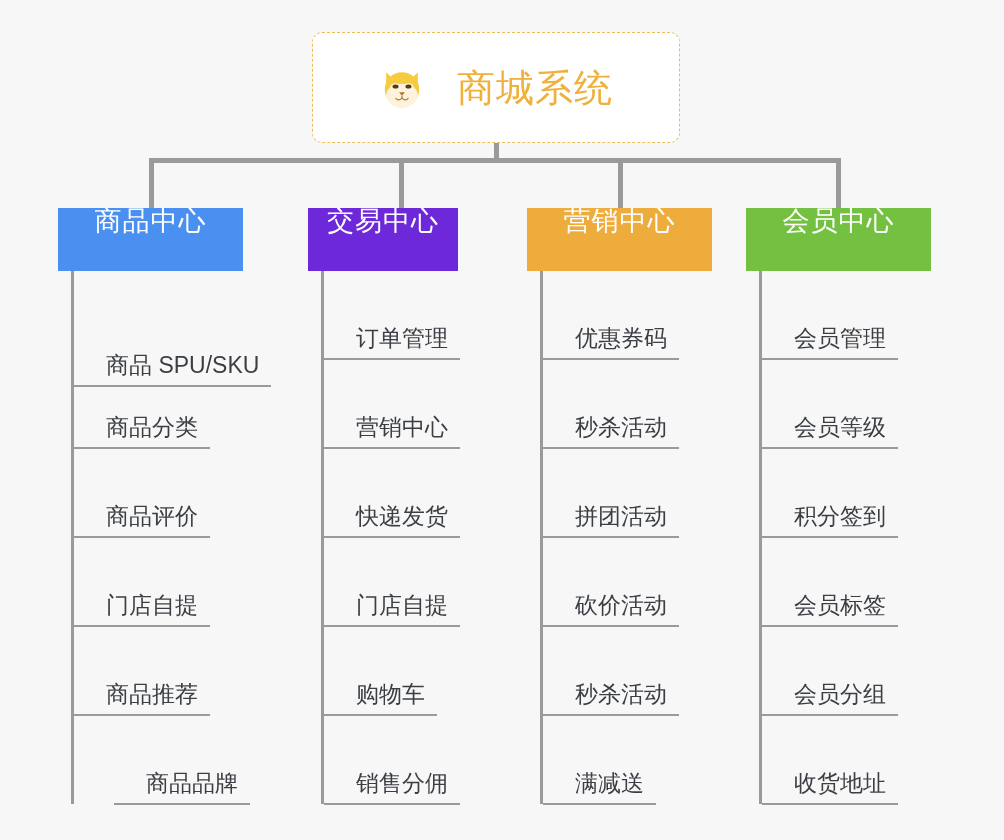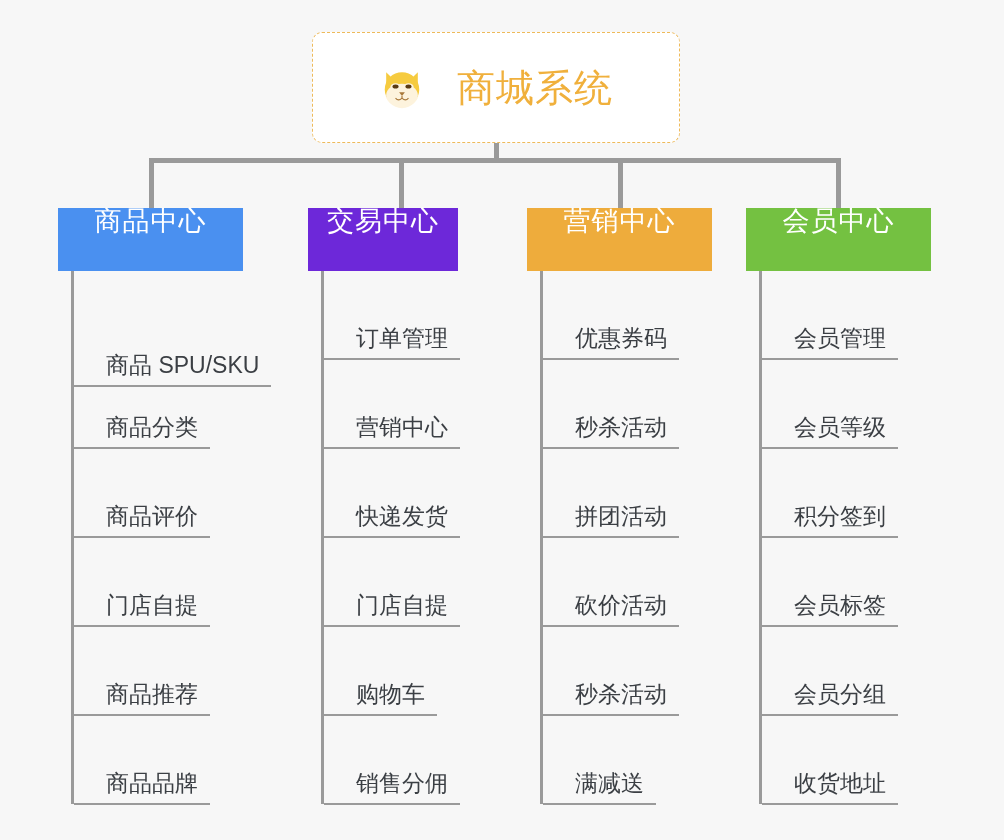--- a/index.html
+++ b/index.html
@@ -166,122 +166,122 @@
     <div class="leaf-item" style="top:267px;">
       <span class="leaf-inner">
         <span class="leaf-text">门店自提</span>
       </span>
     </div>
     <div class="leaf-item" style="top:356px;">
       <span class="leaf-inner">
         <span class="leaf-text">商品推荐</span>
       </span>
     </div>
+    <div class="leaf-item" style="top:445px;padding-left:40px;">
+      <span class="leaf-inner">
+        <span class="leaf-text">商品品牌</span>
+      </span>
+    </div>
+  </div>
+
+  <div class="leaf-col" style="left:321px;">
+    <div class="leaf-spine" style="height:533px;"></div>
+    <div class="leaf-item" style="top:0px;">
+      <span class="leaf-inner">
+        <span class="leaf-text">订单管理</span>
+      </span>
+    </div>
+    <div class="leaf-item" style="top:89px;">
+      <span class="leaf-inner">
+        <span class="leaf-text">营销中心</span>
+      </span>
+    </div>
+    <div class="leaf-item" style="top:178px;">
+      <span class="leaf-inner">
+        <span class="leaf-text">快递发货</span>
+      </span>
+    </div>
+    <div class="leaf-item" style="top:267px;">
+      <span class="leaf-inner">
+        <span class="leaf-text">门店自提</span>
+      </span>
+    </div>
+    <div class="leaf-item" style="top:356px;justify-content:flex-end;">
+      <span class="leaf-inner">
+        <span class="leaf-text">购物车</span>
+      </span>
+    </div>
     <div class="leaf-item" style="top:445px;">
       <span class="leaf-inner">
-        <span class="leaf-text">商品品牌</span>
-      </span>
-    </div>
-  </div>
-
-  <div class="leaf-col" style="left:321px;">
+        <span class="leaf-text">销售分佣</span>
+      </span>
+    </div>
+  </div>
+
+  <div class="leaf-col" style="left:540px;">
     <div class="leaf-spine" style="height:533px;"></div>
     <div class="leaf-item" style="top:0px;">
       <span class="leaf-inner">
-        <span class="leaf-text">订单管理</span>
-      </span>
-    </div>
-    <div class="leaf-item" style="top:89px;">
-      <span class="leaf-inner">
-        <span class="leaf-text">营销中心</span>
-      </span>
-    </div>
-    <div class="leaf-item" style="top:178px;">
-      <span class="leaf-inner">
-        <span class="leaf-text">快递发货</span>
-      </span>
-    </div>
-    <div class="leaf-item" style="top:267px;">
-      <span class="leaf-inner">
-        <span class="leaf-text">门店自提</span>
-      </span>
-    </div>
-    <div class="leaf-item" style="top:356px;justify-content:flex-end;">
-      <span class="leaf-inner">
-        <span class="leaf-text">购物车</span>
+        <span class="leaf-text">优惠券码</span>
+      </span>
+    </div>
+    <div class="leaf-item" style="top:89px;">
+      <span class="leaf-inner">
+        <span class="leaf-text">秒杀活动</span>
+      </span>
+    </div>
+    <div class="leaf-item" style="top:178px;">
+      <span class="leaf-inner">
+        <span class="leaf-text">拼团活动</span>
+      </span>
+    </div>
+    <div class="leaf-item" style="top:267px;">
+      <span class="leaf-inner">
+        <span class="leaf-text">砍价活动</span>
+      </span>
+    </div>
+    <div class="leaf-item" style="top:356px;">
+      <span class="leaf-inner">
+        <span class="leaf-text">秒杀活动</span>
       </span>
     </div>
     <div class="leaf-item" style="top:445px;">
       <span class="leaf-inner">
-        <span class="leaf-text">销售分佣</span>
-      </span>
-    </div>
-  </div>
-
-  <div class="leaf-col" style="left:540px;">
+        <span class="leaf-text">满减送</span>
+      </span>
+    </div>
+  </div>
+
+  <div class="leaf-col" style="left:759px;">
     <div class="leaf-spine" style="height:533px;"></div>
     <div class="leaf-item" style="top:0px;">
       <span class="leaf-inner">
-        <span class="leaf-text">优惠券码</span>
-      </span>
-    </div>
-    <div class="leaf-item" style="top:89px;">
-      <span class="leaf-inner">
-        <span class="leaf-text">秒杀活动</span>
-      </span>
-    </div>
-    <div class="leaf-item" style="top:178px;">
-      <span class="leaf-inner">
-        <span class="leaf-text">拼团活动</span>
-      </span>
-    </div>
-    <div class="leaf-item" style="top:267px;">
-      <span class="leaf-inner">
-        <span class="leaf-text">砍价活动</span>
+        <span class="leaf-text">会员管理</span>
+      </span>
+    </div>
+    <div class="leaf-item" style="top:89px;">
+      <span class="leaf-inner">
+        <span class="leaf-text">会员等级</span>
+      </span>
+    </div>
+    <div class="leaf-item" style="top:178px;">
+      <span class="leaf-inner">
+        <span class="leaf-text">积分签到</span>
+      </span>
+    </div>
+    <div class="leaf-item" style="top:267px;">
+      <span class="leaf-inner">
+        <span class="leaf-text">会员标签</span>
       </span>
     </div>
     <div class="leaf-item" style="top:356px;">
       <span class="leaf-inner">
-        <span class="leaf-text">秒杀活动</span>
+        <span class="leaf-text">会员分组</span>
       </span>
     </div>
     <div class="leaf-item" style="top:445px;">
       <span class="leaf-inner">
-        <span class="leaf-text">满减送</span>
-      </span>
-    </div>
-  </div>
-
-  <div class="leaf-col" style="left:759px;">
-    <div class="leaf-spine" style="height:533px;"></div>
-    <div class="leaf-item" style="top:0px;">
-      <span class="leaf-inner">
-        <span class="leaf-text">会员管理</span>
-      </span>
-    </div>
-    <div class="leaf-item" style="top:89px;">
-      <span class="leaf-inner">
-        <span class="leaf-text">会员等级</span>
-      </span>
-    </div>
-    <div class="leaf-item" style="top:178px;">
-      <span class="leaf-inner">
-        <span class="leaf-text">积分签到</span>
-      </span>
-    </div>
-    <div class="leaf-item" style="top:267px;">
-      <span class="leaf-inner">
-        <span class="leaf-text">会员标签</span>
-      </span>
-    </div>
-    <div class="leaf-item" style="top:356px;">
-      <span class="leaf-inner">
-        <span class="leaf-text">会员分组</span>
-      </span>
-    </div>
-    <div class="leaf-item" style="top:445px;">
-      <span class="leaf-inner">
         <span class="leaf-text">收货地址</span>
       </span>
     </div>
   </div>
 
 </div>
 
 </body></html>

